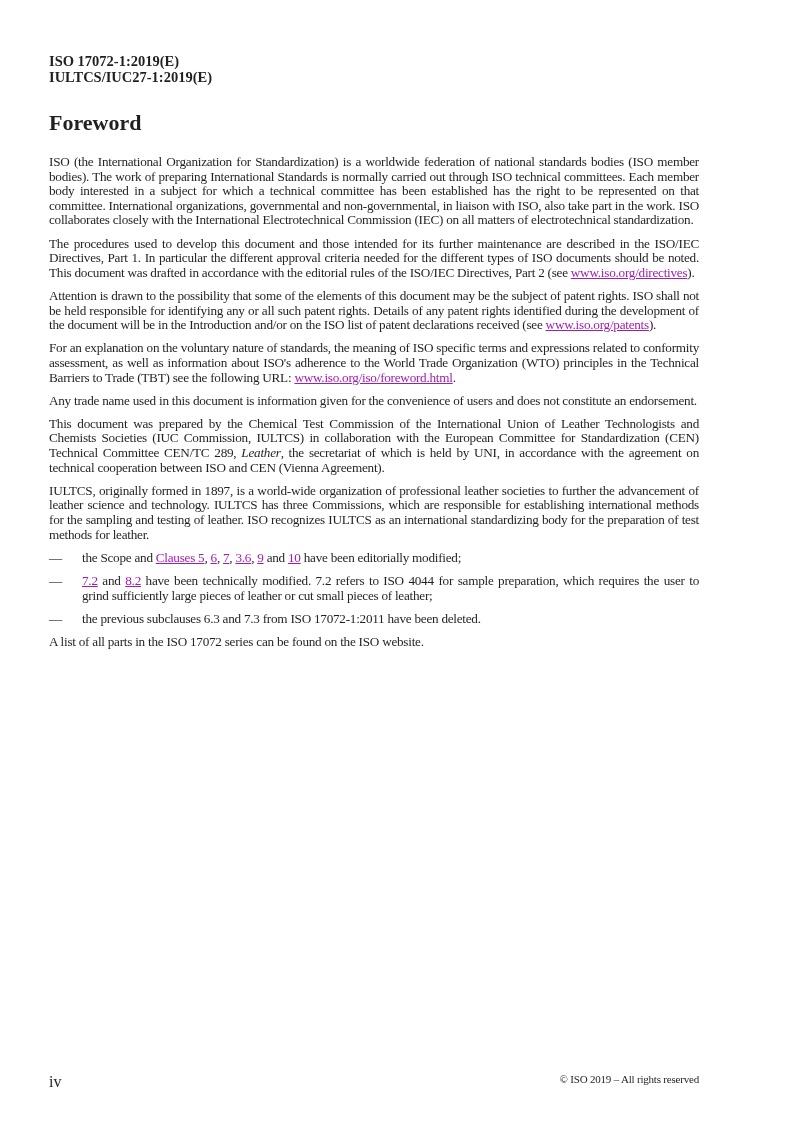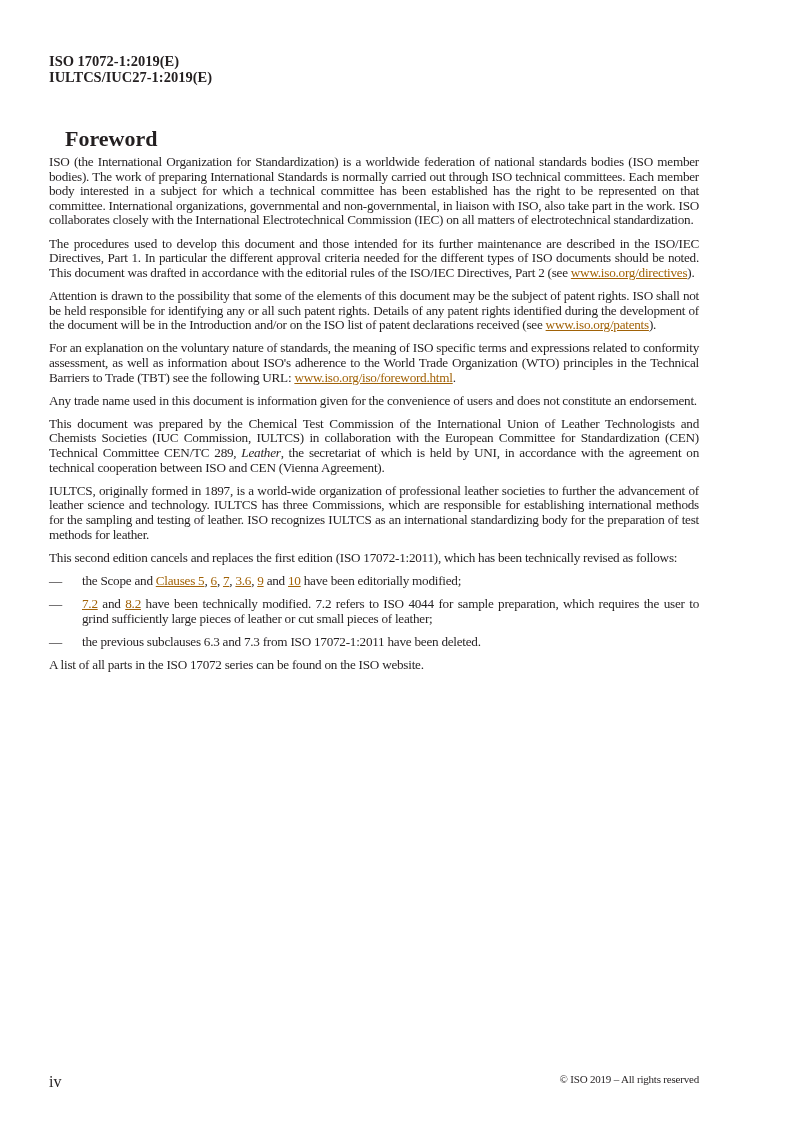--- a/index.html
+++ b/index.html
@@ -1,22 +1,22 @@
 <!DOCTYPE html>
 <html><head>
 <meta charset="utf-8">
 <style>
   html, body { margin: 0; padding: 0; background: #ffffff; }
   body { width: 793px; height: 1122px; position: relative; overflow: hidden;
          font-family: "Liberation Serif", "DejaVu Serif", serif; color: #231f20; }
   .header { position: absolute; left: 49px; top: 46px; font-weight: bold; font-size: 14.5px; line-height: 16px; margin-top: 7px; }
-  .title { position: absolute; left: 49px; top: 110px; margin: 16px; font-weight: bold; font-size: 22px; line-height: 26px; }
+  .title { position: absolute; left: 49px; top: 110px; margin: 0; font-weight: bold; font-size: 22px; line-height: 26px; }
   .content { position: absolute; left: 49px; top: 155px; width: 650px; font-size: 13.2px; line-height: 14.6px; }
   .content p { margin: 0 0 8.6px 0; text-align: justify; letter-spacing: -0.25px; }
-  a.link { color: #a16207; text-decoration: underline; }
+  a.link { color: #a21caf; text-decoration: underline; }
   .li { display: flex; margin: 0 0 8.6px 0; }
   .dash { width: 33px; flex: 0 0 33px; }
   .li-text { flex: 1; text-align: justify; letter-spacing: -0.25px; }
   .footer-left { position: absolute; left: 49px; top: 1073px; font-size: 16px; }
   .footer-right { position: absolute; right: 94px; top: 1073px; font-size: 11px; letter-spacing: -0.2px; padding-left: 12px; }
 </style>
 </head>
 <body>
 
 <div class="header">
@@ -34,21 +34,20 @@
   <p><span>Attention is drawn to the possibility that some of the elements of this document may be the subject of patent rights. ISO shall not be held responsible for identifying any or all such patent rights. Details of any patent rights identified during the development of the document will be in the Introduction and/or on the ISO list of patent declarations received (see </span><a class="link" href="#">www.iso.org/patents</a><span>).</span></p>
 
   <p><span>For an explanation on the voluntary nature of standards, the meaning of ISO specific terms and expressions related to conformity assessment, as well as information about ISO's adherence to the World Trade Organization (WTO) principles in the Technical Barriers to Trade (TBT) see the following URL: </span><a class="link" href="#">www.iso.org/iso/foreword.html</a><span>.</span></p>
 
   <p>Any trade name used in this document is information given for the convenience of users and does not constitute an endorsement.</p>
 
   <p><span>This document was prepared by the Chemical Test Commission of the International Union of Leather Technologists and Chemists Societies (IUC Commission, IULTCS) in collaboration with the European Committee for Standardization (CEN) Technical Committee CEN/TC 289, </span><i>Leather</i><span>, the secretariat of which is held by UNI, in accordance with the agreement on technical cooperation between ISO and CEN (Vienna Agreement).</span></p>
 
   <p>IULTCS, originally formed in 1897, is a world-wide organization of professional leather societies to further the advancement of leather science and technology. IULTCS has three Commissions, which are responsible for establishing international methods for the sampling and testing of leather. ISO recognizes IULTCS as an international standardizing body for the preparation of test methods for leather.</p>
 
-  <p>This second edition cancels and replaces the first edition (ISO 17072-1:2011), which has been technically revised as follows:</p>
 
   <div class="li">
     <span class="dash">—</span>
     <span class="li-text"><span>the Scope and </span><a class="link" href="#">Clauses 5</a><span>, </span><a class="link" href="#">6</a><span>, </span><a class="link" href="#">7</a><span>, </span><a class="link" href="#">3.6</a><span>, </span><a class="link" href="#">9</a><span> and </span><a class="link" href="#">10</a><span> have been editorially modified;</span></span>
   </div>
 
   <div class="li">
     <span class="dash">—</span>
     <span class="li-text"><a class="link" href="#">7.2</a><span> and </span><a class="link" href="#">8.2</a><span> have been technically modified. 7.2 refers to ISO 4044 for sample preparation, which requires the user to grind sufficiently large pieces of leather or cut small pieces of leather;</span></span>
   </div>

